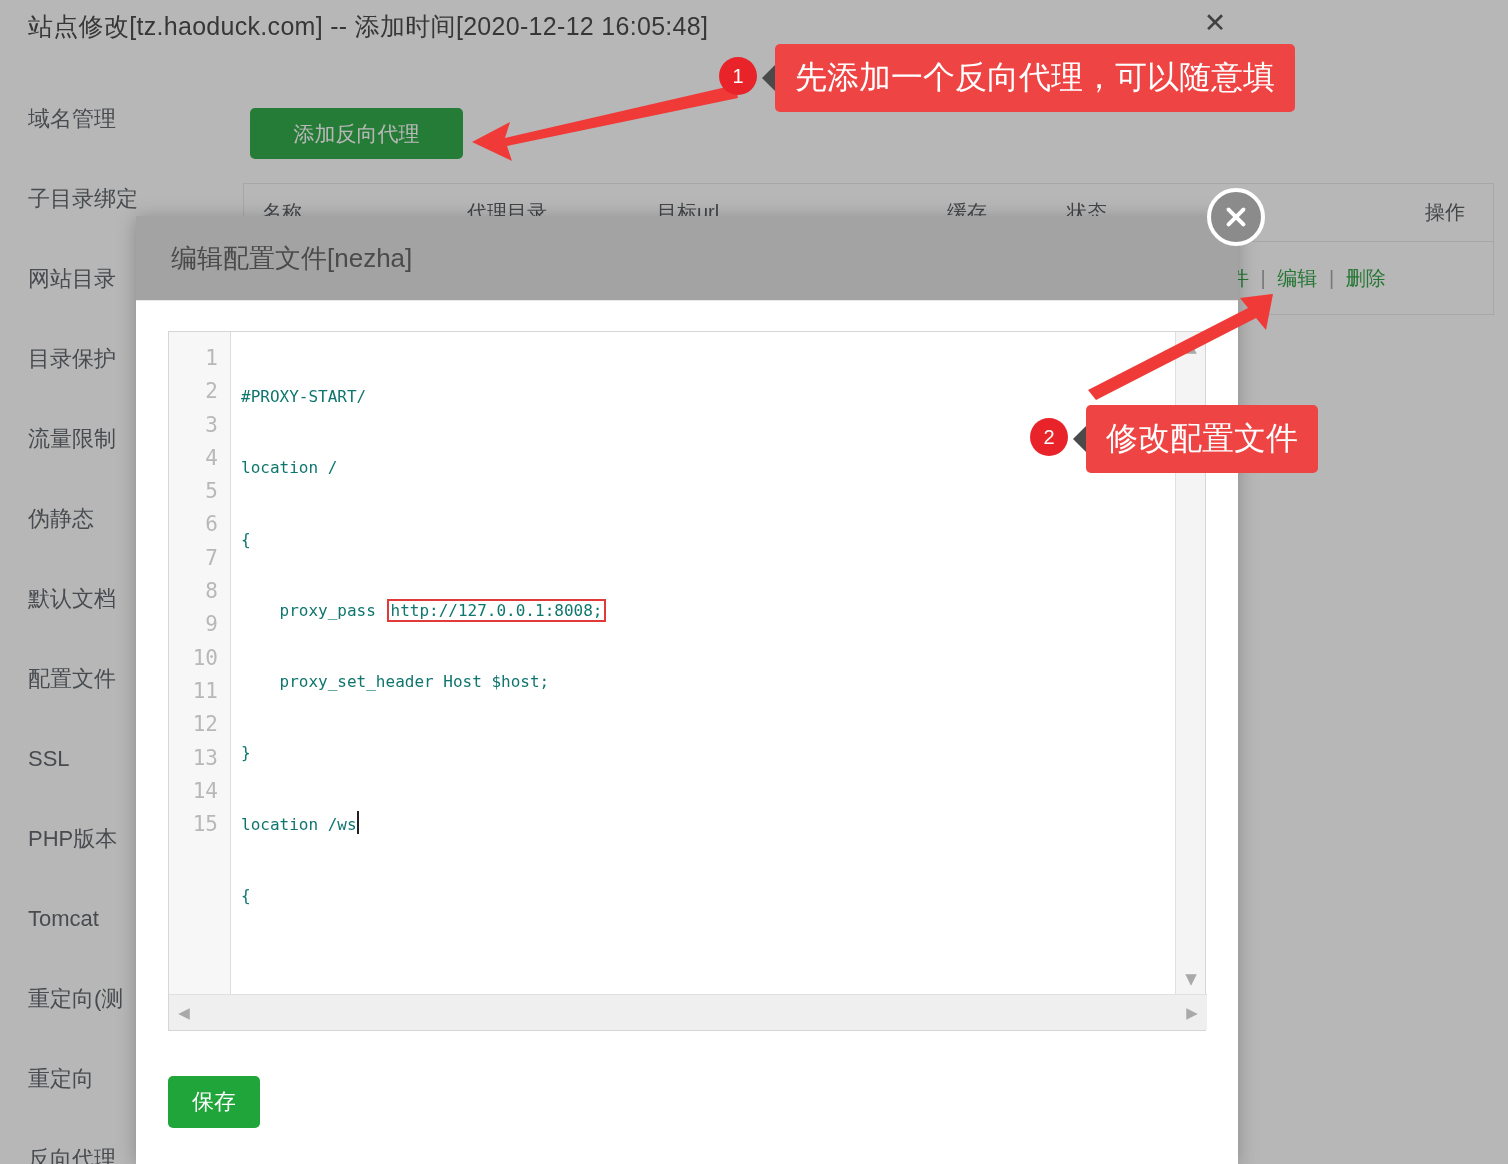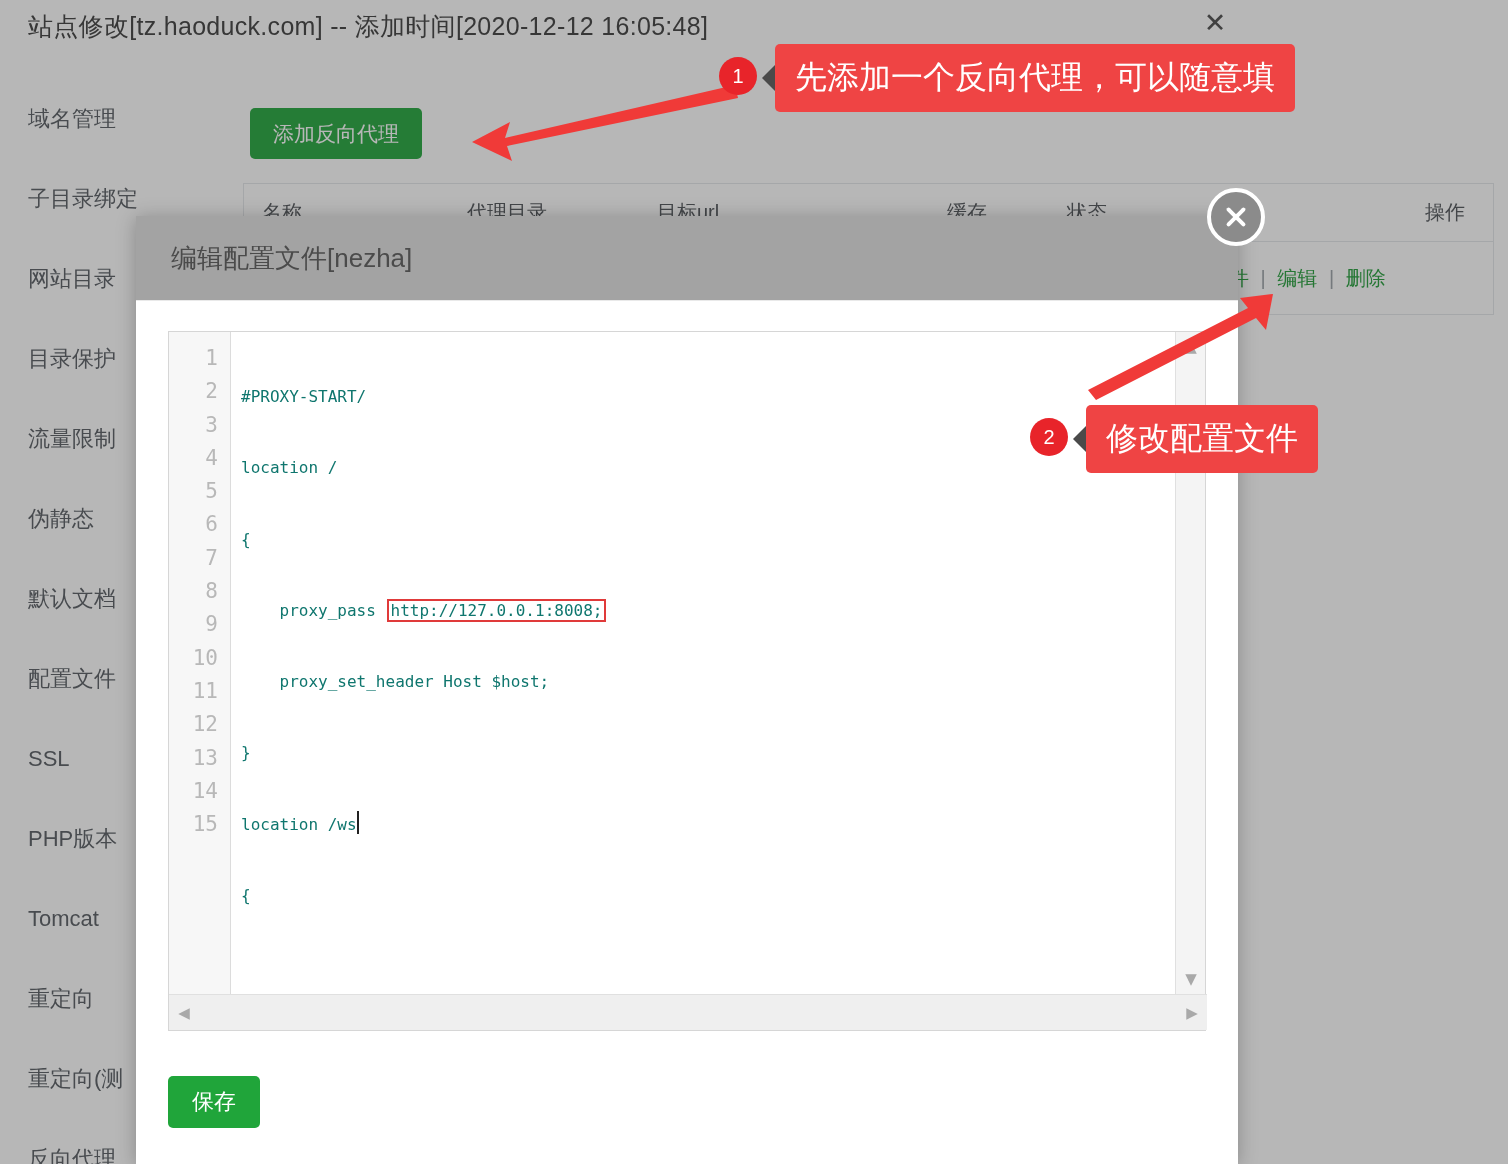--- a/index.html
+++ b/index.html
@@ -61,21 +61,21 @@
   }
 
   
   .content {
     position: absolute; left: 193px; top: 0;
     right: 0; bottom: 0;
     background: #ffffff;
   }
   .add-proxy-btn {
     position: absolute; left: 57px; top: 55px;
-    width: 172px; height: 51px;
+    width: 213px; height: 51px;
     background: #20a53a;
     color: #ffffff;
     border: none; border-radius: 5px;
     font-size: 21px;
     font-family: "Liberation Sans", sans-serif;
     cursor: pointer;
   }
   .proxy-table {
     position: absolute; left: 50px; top: 130px;
     right: 14px;
@@ -300,22 +300,22 @@
       <div class="side-item">子目录绑定</div>
       <div class="side-item">网站目录</div>
       <div class="side-item">目录保护</div>
       <div class="side-item">流量限制</div>
       <div class="side-item">伪静态</div>
       <div class="side-item">默认文档</div>
       <div class="side-item">配置文件</div>
       <div class="side-item">SSL</div>
       <div class="side-item">PHP版本</div>
       <div class="side-item">Tomcat</div>
+      <div class="side-item">重定向(测</div>
       <div class="side-item">重定向</div>
-      <div class="side-item">重定向(测</div>
       <div class="side-item">反向代理</div>
     </div>
 
     <div class="content">
       <button class="add-proxy-btn">添加反向代理</button>
 
       <div class="proxy-table">
         <div class="tbl-head">
           <div class="th th-name">名称</div>
           <div class="th th-dir">代理目录</div>

